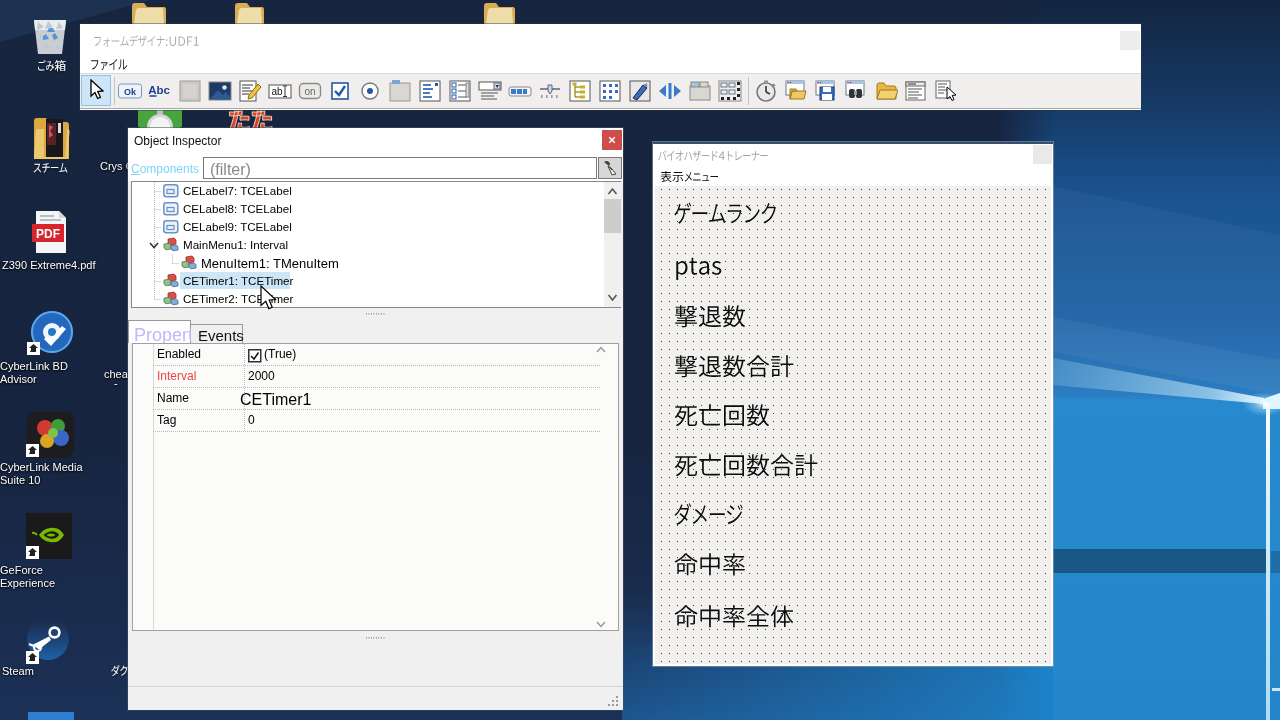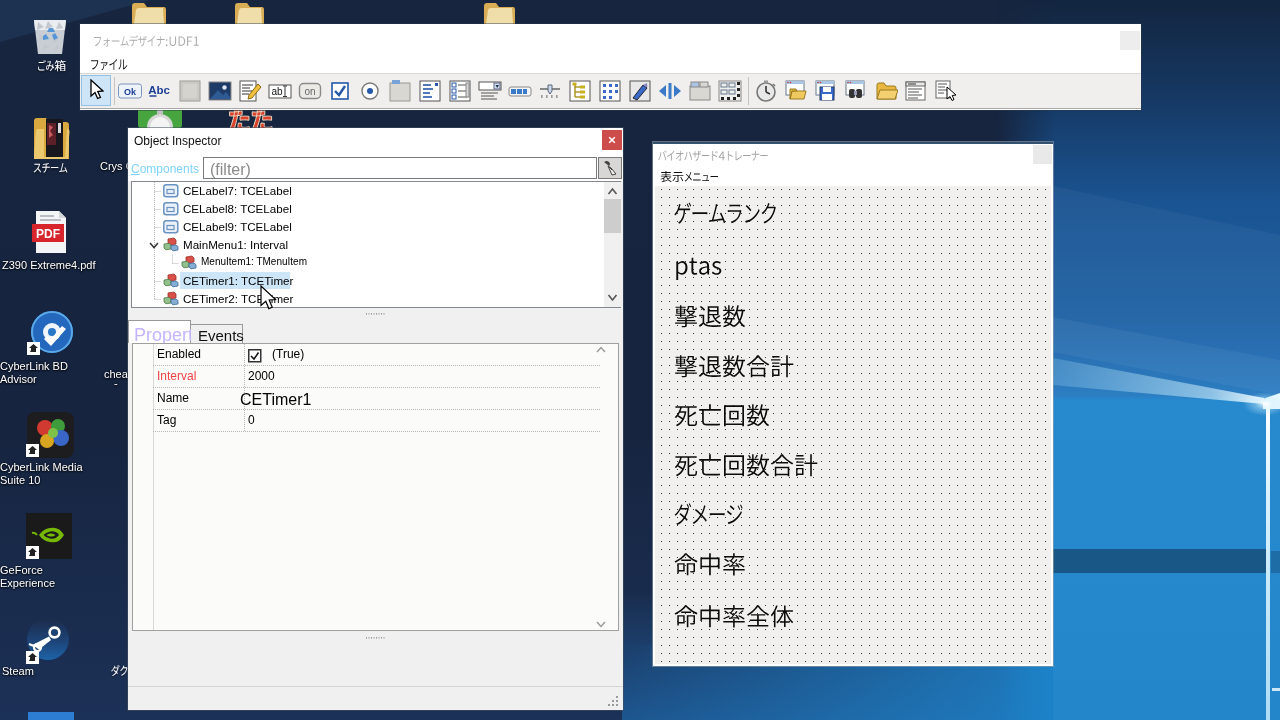--- a/index.html
+++ b/index.html
@@ -487,21 +487,21 @@
       </g>
     </svg>
 <div class="ab" style="left:183px;top:238px;font-size:11.6px;color:#000;white-space:nowrap">MainMenu1: Interval</div>
 <svg class="ab" style="left:181px;top:255px" width="17" height="16">
 <g stroke-width="0.8">
         <path d="M5 2 L11 1 L13 3 L13 7 L7 8 L5 6 Z" fill="#d85048" stroke="#a03028"></path>
 <path d="M1 7 L6 6.3 L8 8 L8 12 L3 12.8 L1 11 Z" fill="#92c08c" stroke="#4a7a46"></path>
 <path d="M8 8.6 L13 8 L15 9.6 L15 13 L10 13.8 L8 12 Z" fill="#86aed4" stroke="#3a6a9a"></path>
       </g>
     </svg>
-<div class="ab" style="left:201px;top:256px;font-size:10px;color:#000;white-space:nowrap">MenuItem1: TMenuItem</div>
+<div class="ab" style="left:201px;top:256px;font-size:13px;color:#000;white-space:nowrap">MenuItem1: TMenuItem</div>
 <div class="ab" style="left:180px;top:272px;width:110px;height:17px;background:#cde6f7"></div>
 <svg class="ab" style="left:163px;top:273px" width="17" height="16">
 <g stroke-width="0.8">
         <path d="M5 2 L11 1 L13 3 L13 7 L7 8 L5 6 Z" fill="#d85048" stroke="#a03028"></path>
 <path d="M1 7 L6 6.3 L8 8 L8 12 L3 12.8 L1 11 Z" fill="#92c08c" stroke="#4a7a46"></path>
 <path d="M8 8.6 L13 8 L15 9.6 L15 13 L10 13.8 L8 12 Z" fill="#86aed4" stroke="#3a6a9a"></path>
       </g>
     </svg>
 <div class="ab" style="left:183px;top:274px;font-size:11.6px;color:#000;white-space:nowrap">CETimer1: TCETimer</div>
 <svg class="ab" style="left:163px;top:291px" width="17" height="16">
@@ -545,21 +545,21 @@
 <div class="ab" style="left:157px;top:369px;font-size:12px;color:#ef4444">Interval</div>
 <div class="ab" style="left:248px;top:369px;font-size:12px;color:#000">2000</div>
 <div class="ab" style="left:157px;top:391px;font-size:12px;color:#000">Name</div>
 <div class="ab" style="left:240px;top:391px;font-size:16px;color:#000">CETimer1</div>
 <div class="ab" style="left:157px;top:413px;font-size:12px;color:#000">Tag</div>
 <div class="ab" style="left:248px;top:413px;font-size:12px;color:#000">0</div>
 <svg class="ab" style="left:248px;top:349px" width="14" height="14">
       <rect x="0.75" y="0.75" width="12" height="12" fill="#fff" stroke="#333" stroke-width="1.5"></rect>
       <path d="M3 7 L6 10 L10.5 3.5" fill="none" stroke="#111" stroke-width="1.5"></path>
     </svg>
-<div class="ab" style="left:272px;top:347px;font-size:12px;color:#000">(True)</div>
+<div class="ab" style="left:264px;top:347px;font-size:12px;color:#000">(True)</div>
 <svg class="ab" style="left:366px;top:636px" width="20" height="4">
       <g fill="#999">
         <rect x="0.0" y="1" width="1" height="1.6"></rect>
         <rect x="2.5" y="1" width="1" height="1.6"></rect>
         <rect x="5.0" y="1" width="1" height="1.6"></rect>
         <rect x="7.5" y="1" width="1" height="1.6"></rect>
         <rect x="10.0" y="1" width="1" height="1.6"></rect>
         <rect x="12.5" y="1" width="1" height="1.6"></rect>
         <rect x="15.0" y="1" width="1" height="1.6"></rect>
         <rect x="17.5" y="1" width="1" height="1.6"></rect>

